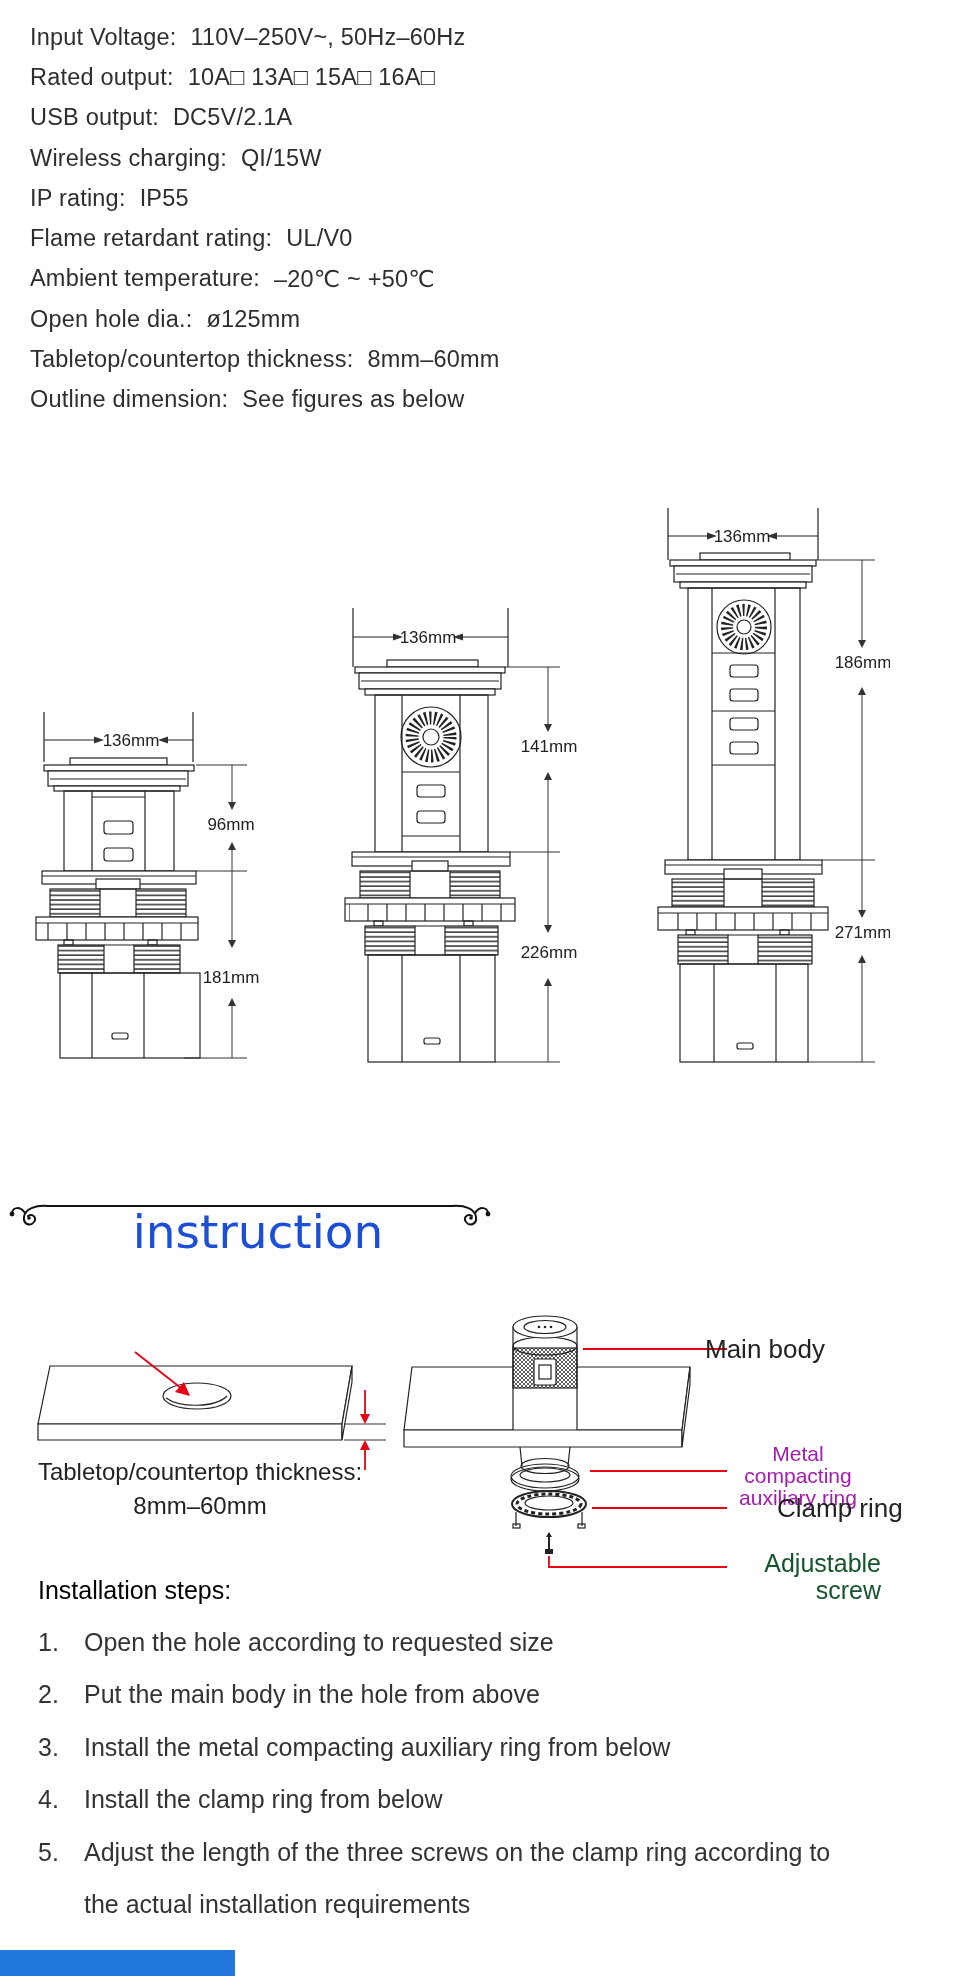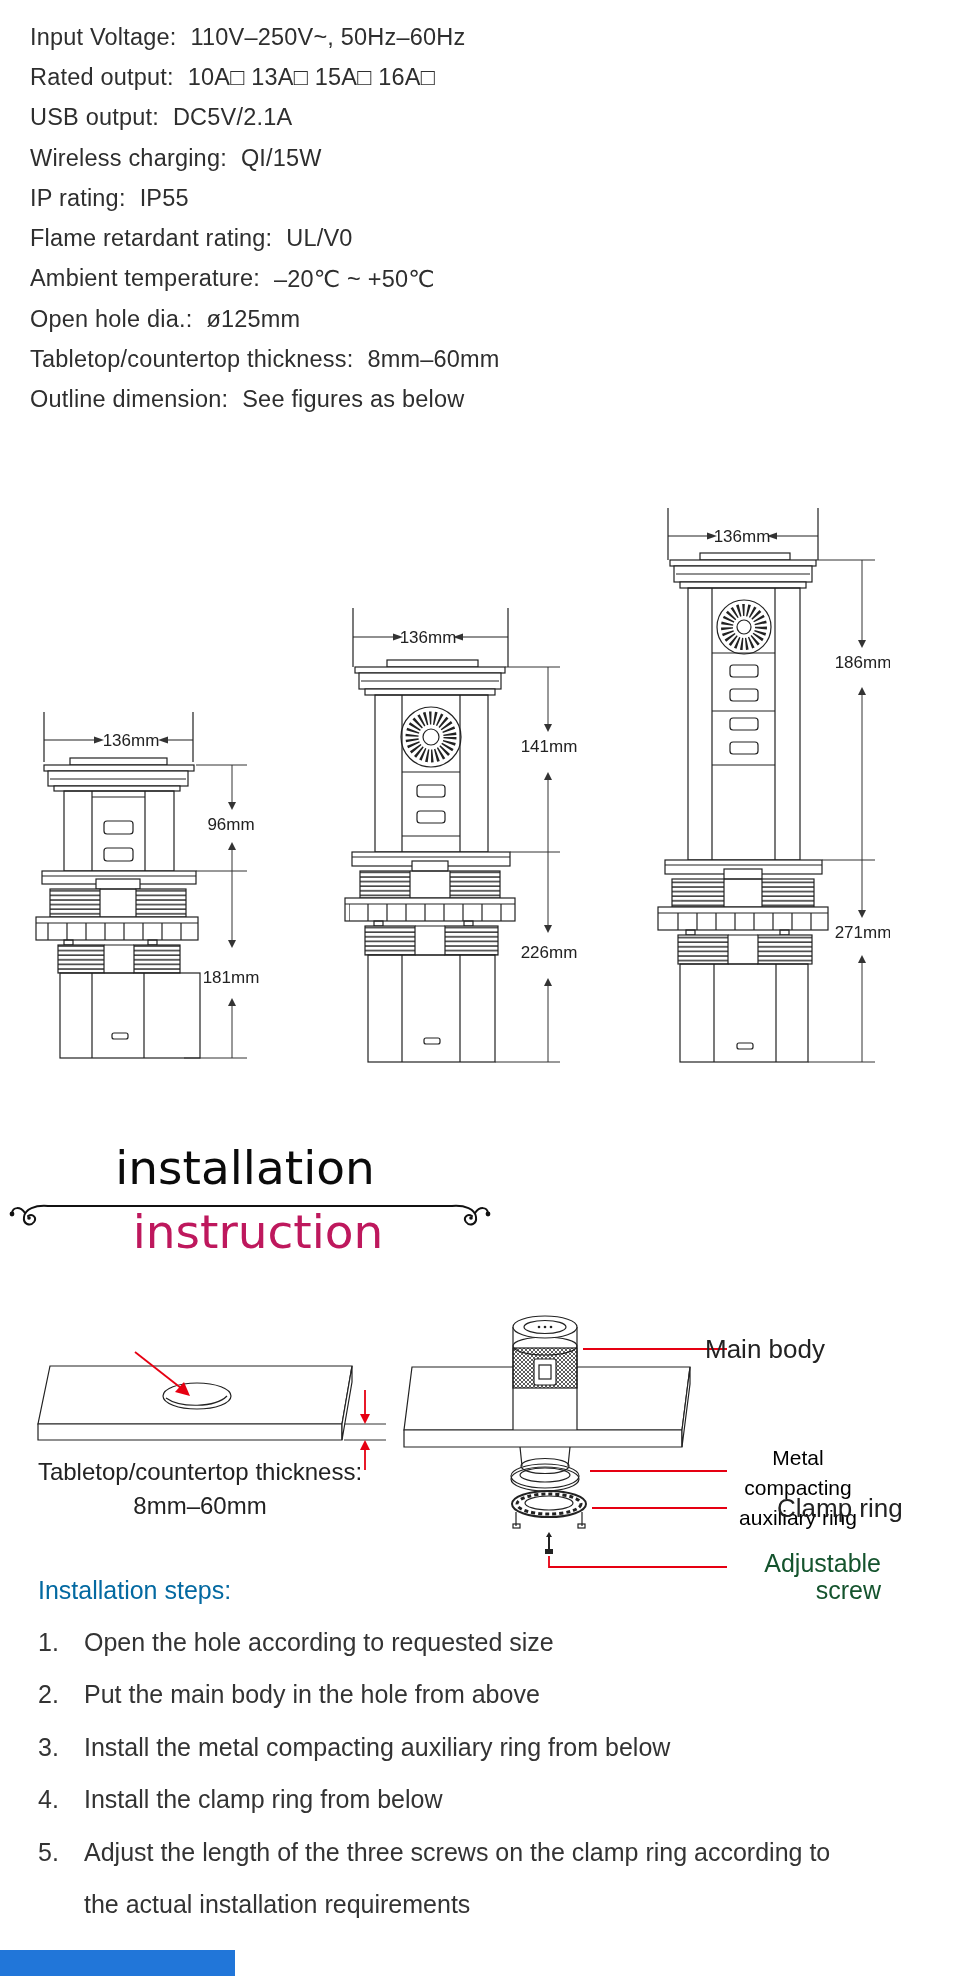--- a/index.html
+++ b/index.html
@@ -23,33 +23,33 @@
   .hat{fill:url(#hatch);stroke:#222;stroke-width:1.2;}
   .fanring{fill:none;stroke:#222;stroke-width:13;stroke-dasharray:2 2.6;}
   .fanring2{fill:none;stroke:#222;stroke-width:12;stroke-dasharray:2 2.6;}
   .orn{stroke:#111;stroke-width:2;fill:none;stroke-linecap:round;}
   .red{stroke:#e60012;stroke-width:1.8;fill:none;}
   .redf{fill:#e60012;stroke:none;}
   
   .h-line1{position:absolute;left:0;top:1140px;width:490px;text-align:center;
            font-family:"DejaVu Sans",sans-serif;font-size:47px;color:#0b0b0b;}
   .h-line2{position:absolute;left:10px;top:1204px;width:496px;text-align:center;
-           font-family:"DejaVu Sans",sans-serif;font-size:47px;color:#be185d;}
+           font-family:"DejaVu Sans",sans-serif;font-size:47px;color:#1d4ed8;}
   
   .opening{position:absolute;left:57px;top:1397px;display:flex;font-size:18px;color:#222;}
   .opening .val{margin-left:14px;}
   .thick1{position:absolute;left:15px;top:1458px;width:370px;text-align:center;font-size:24px;color:#222;}
   .thick2{position:absolute;left:15px;top:1492px;width:370px;text-align:center;font-size:24px;color:#222;}
   .lbl-main{position:absolute;left:705px;top:1334px;font-size:26px;color:#222;}
-  .lbl-aux{position:absolute;left:726px;top:1443px;width:144px;text-align:center;font-size:21px;line-height:30px;color:#000000;}
+  .lbl-aux{position:absolute;left:726px;top:1443px;width:144px;text-align:center;font-size:21px;line-height:22px;color:#a21caf;}
   .lbl-clamp{position:absolute;left:737px;top:1493px;font-size:26px;color:#222;margin-left:40px;}
   .lbl-screw{position:absolute;left:756px;top:1550px;width:125px;text-align:right;font-size:25px;line-height:27px;color:#14532d;}
   
   .steps{position:absolute;left:38px;top:1576px;width:910px;height:380px;}
-  .steps-title{position:absolute;left:0;top:0;font-size:25px;color:#0369a1;}
+  .steps-title{position:absolute;left:0;top:0;font-size:25px;color:#000000;}
   .step{position:absolute;left:0;display:flex;font-size:25px;color:#333;}
   .step-num{display:inline-block;width:46px;flex:0 0 46px;}
   .footer-bar{position:absolute;left:0;top:1950px;width:235px;height:26px;background:#2176d9;}
 </style>
 </head>
 <body>
 
 <div class="page">
 
   <svg width="0" height="0" style="position:absolute" aria-hidden="true">
@@ -243,21 +243,20 @@
     <path class="dim" d="M166 65 H225 M172 365 H225 M212 65 V145 M212 200 V365"></path>
     <path class="arr" d="M212 153 l-4 -8 h8 z"></path>
     <path class="arr" d="M212 192 l-4 8 h8 z"></path>
     <text class="dimtxt" x="213" y="173" text-anchor="middle">186mm</text>
     <path class="dim" d="M212 365 V415 M212 468 V567 M158 567 H225"></path>
     <path class="arr" d="M212 423 l-4 -8 h8 z"></path>
     <path class="arr" d="M212 460 l-4 8 h8 z"></path>
     <text class="dimtxt" x="213" y="443" text-anchor="middle">271mm</text>
   </svg>
 
-  <div class="h-line1">installation</div>
   <svg style="position:absolute;left:8px;top:1192px" width="484" height="48" viewBox="0 0 484 48">
     <path class="orn" d="M40 14 H444"></path>
     <g>
       <path class="orn" d="M40 14 C 27 13 17 17 16 25 C 15 32 22 35 26 30 C 29 26 25 21 20 24"></path>
       <path class="orn" d="M17 21 C 12 14 5 15 4 21"></path>
       <circle class="redf" cx="4" cy="22" r="2.4" fill="#111" style="fill:#111"></circle>
       <circle cx="21" cy="26" r="1.8" style="fill:#111"></circle>
     </g>
     <g transform="translate(484,0) scale(-1,1)">
       <path class="orn" d="M40 14 C 27 13 17 17 16 25 C 15 32 22 35 26 30 C 29 26 25 21 20 24"></path>

